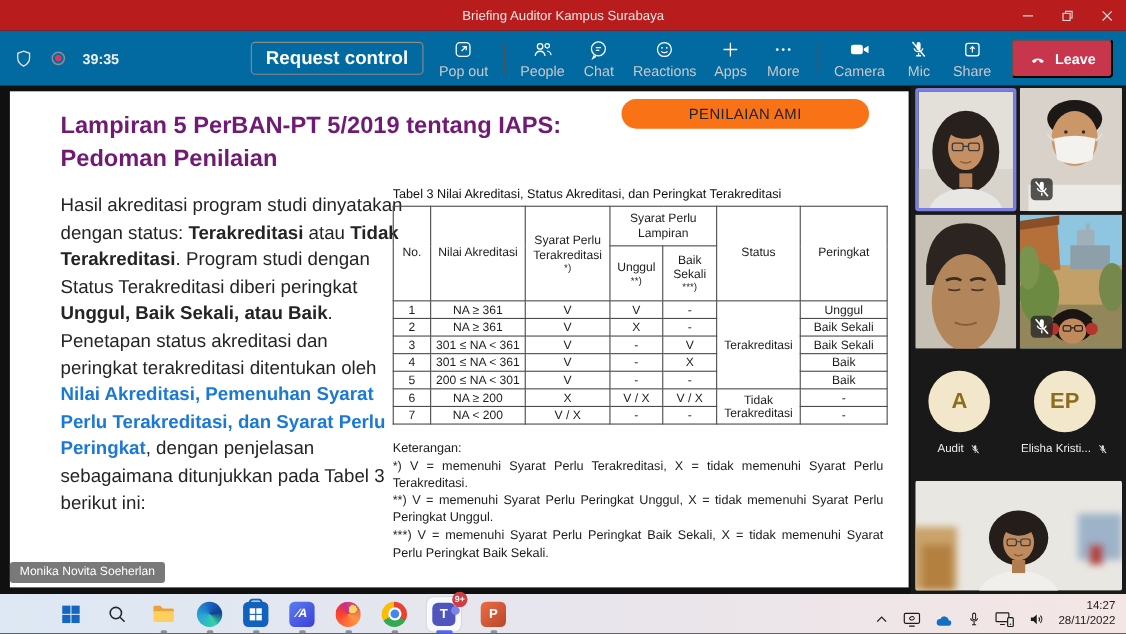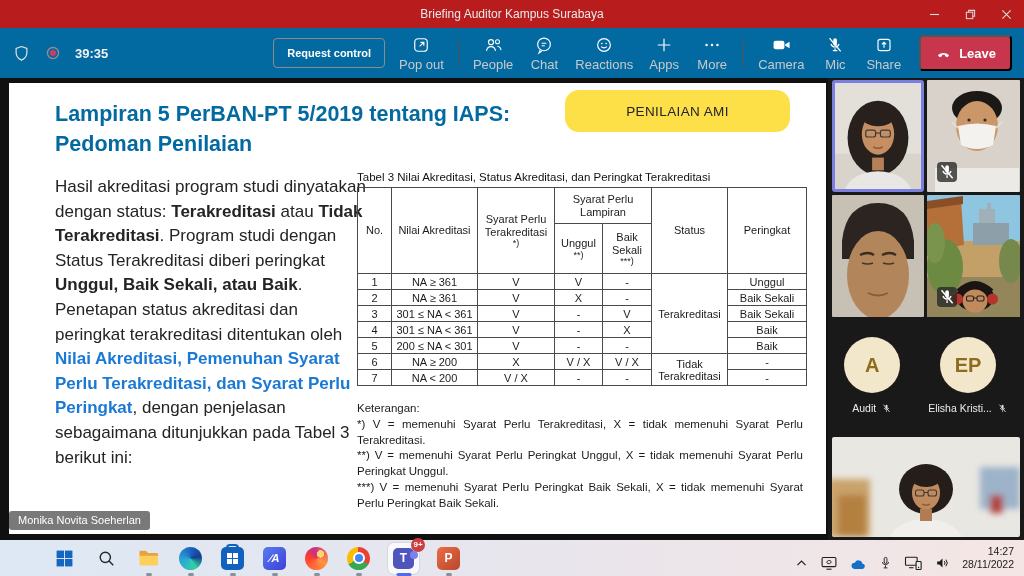--- a/index.html
+++ b/index.html
@@ -14,39 +14,39 @@
   .win-controls { grid-column:3; display:flex; justify-content:flex-end; height:100%; }
   .wbtn { width:36px; height:100%; display:flex; align-items:center; justify-content:center; color:#dcdcdc; }
 
   
   .toolbar { height:50px; background:#0369a1; display:flex; align-items:center;
              padding:0 12px; gap:14px; }
   .tb-left { display:flex; align-items:center; gap:13px; }
   .timer { color:#f0f0f0; font-size:13px; font-weight:bold; }
   .spacer { flex:1; }
   .req-btn { height:30px; padding:0 13px; border:1.5px solid #8b8b8b; border-radius:4px;
-             background:transparent; color:#fff; font-size:11px; font-weight:bold;
+             background:transparent; color:#fff; font-size:17px; font-weight:bold;
              display:flex; align-items:center; }
   .tbtn { display:flex; flex-direction:column; align-items:center; gap:2px; min-width:34px; }
   .tbtn .lbl { font-size:13px; color:#c9c9c9; }
   .tdiv { width:1px; height:28px; background:#535353; }
   .leave-btn { height:32px; padding:16px 14px; border-radius:4px; background:#c8364e;
                color:#fff; font-size:13px; font-weight:bold; display:flex;
                align-items:center; gap:7px; margin-left:4px; }
 
   
   .main { height:462px; display:flex; background:#101010; }
   .stage { flex:1; position:relative; padding:5px 2px 6px 9px; }
   .slide { width:100%; height:100%; background:#fff; position:relative; overflow:hidden; }
 
-  .badge-pill { position:absolute; top:7px; right:36px; width:225px; height:42px;
-                background:#fde047; border-radius:14px; display:flex; align-items:center;
+  .badge-pill { position:absolute; top:7px; right:36px; width:225px; height:27px;
+                background:#f97316; border-radius:14px; display:flex; align-items:center;
                 justify-content:center; font-size:13.5px; color:#23232e; letter-spacing:.4px; }
   .slide-title { position:absolute; left:46px; top:16px; font-size:21.5px; font-weight:bold;
-                 color:#0369a1; line-height:30px; white-space:nowrap; }
+                 color:#701a75; line-height:30px; white-space:nowrap; }
   .slide-body { position:absolute; left:46px; top:92px; width:314px; font-size:17px;
                 line-height:24.6px; color:#242424; white-space:pre-wrap; }
   .seg-b { font-weight:bold; }
   .seg-blue { font-weight:bold; color:#1b79d6; }
 
   .tablewrap { position:absolute; left:348px; top:88px; width:452px; color:#1c1c1c; }
   .tab-caption { font-size:11.5px; margin-bottom:4px; color:#111; }
   table.akr { border-collapse:collapse; table-layout:fixed; width:449px; }
   .akr th, .akr td { border:1px solid #4a4a4a; font-size:11px; text-align:center;
                      vertical-align:middle; padding:0 2px; color:#1c1c1c; font-weight:normal; }

